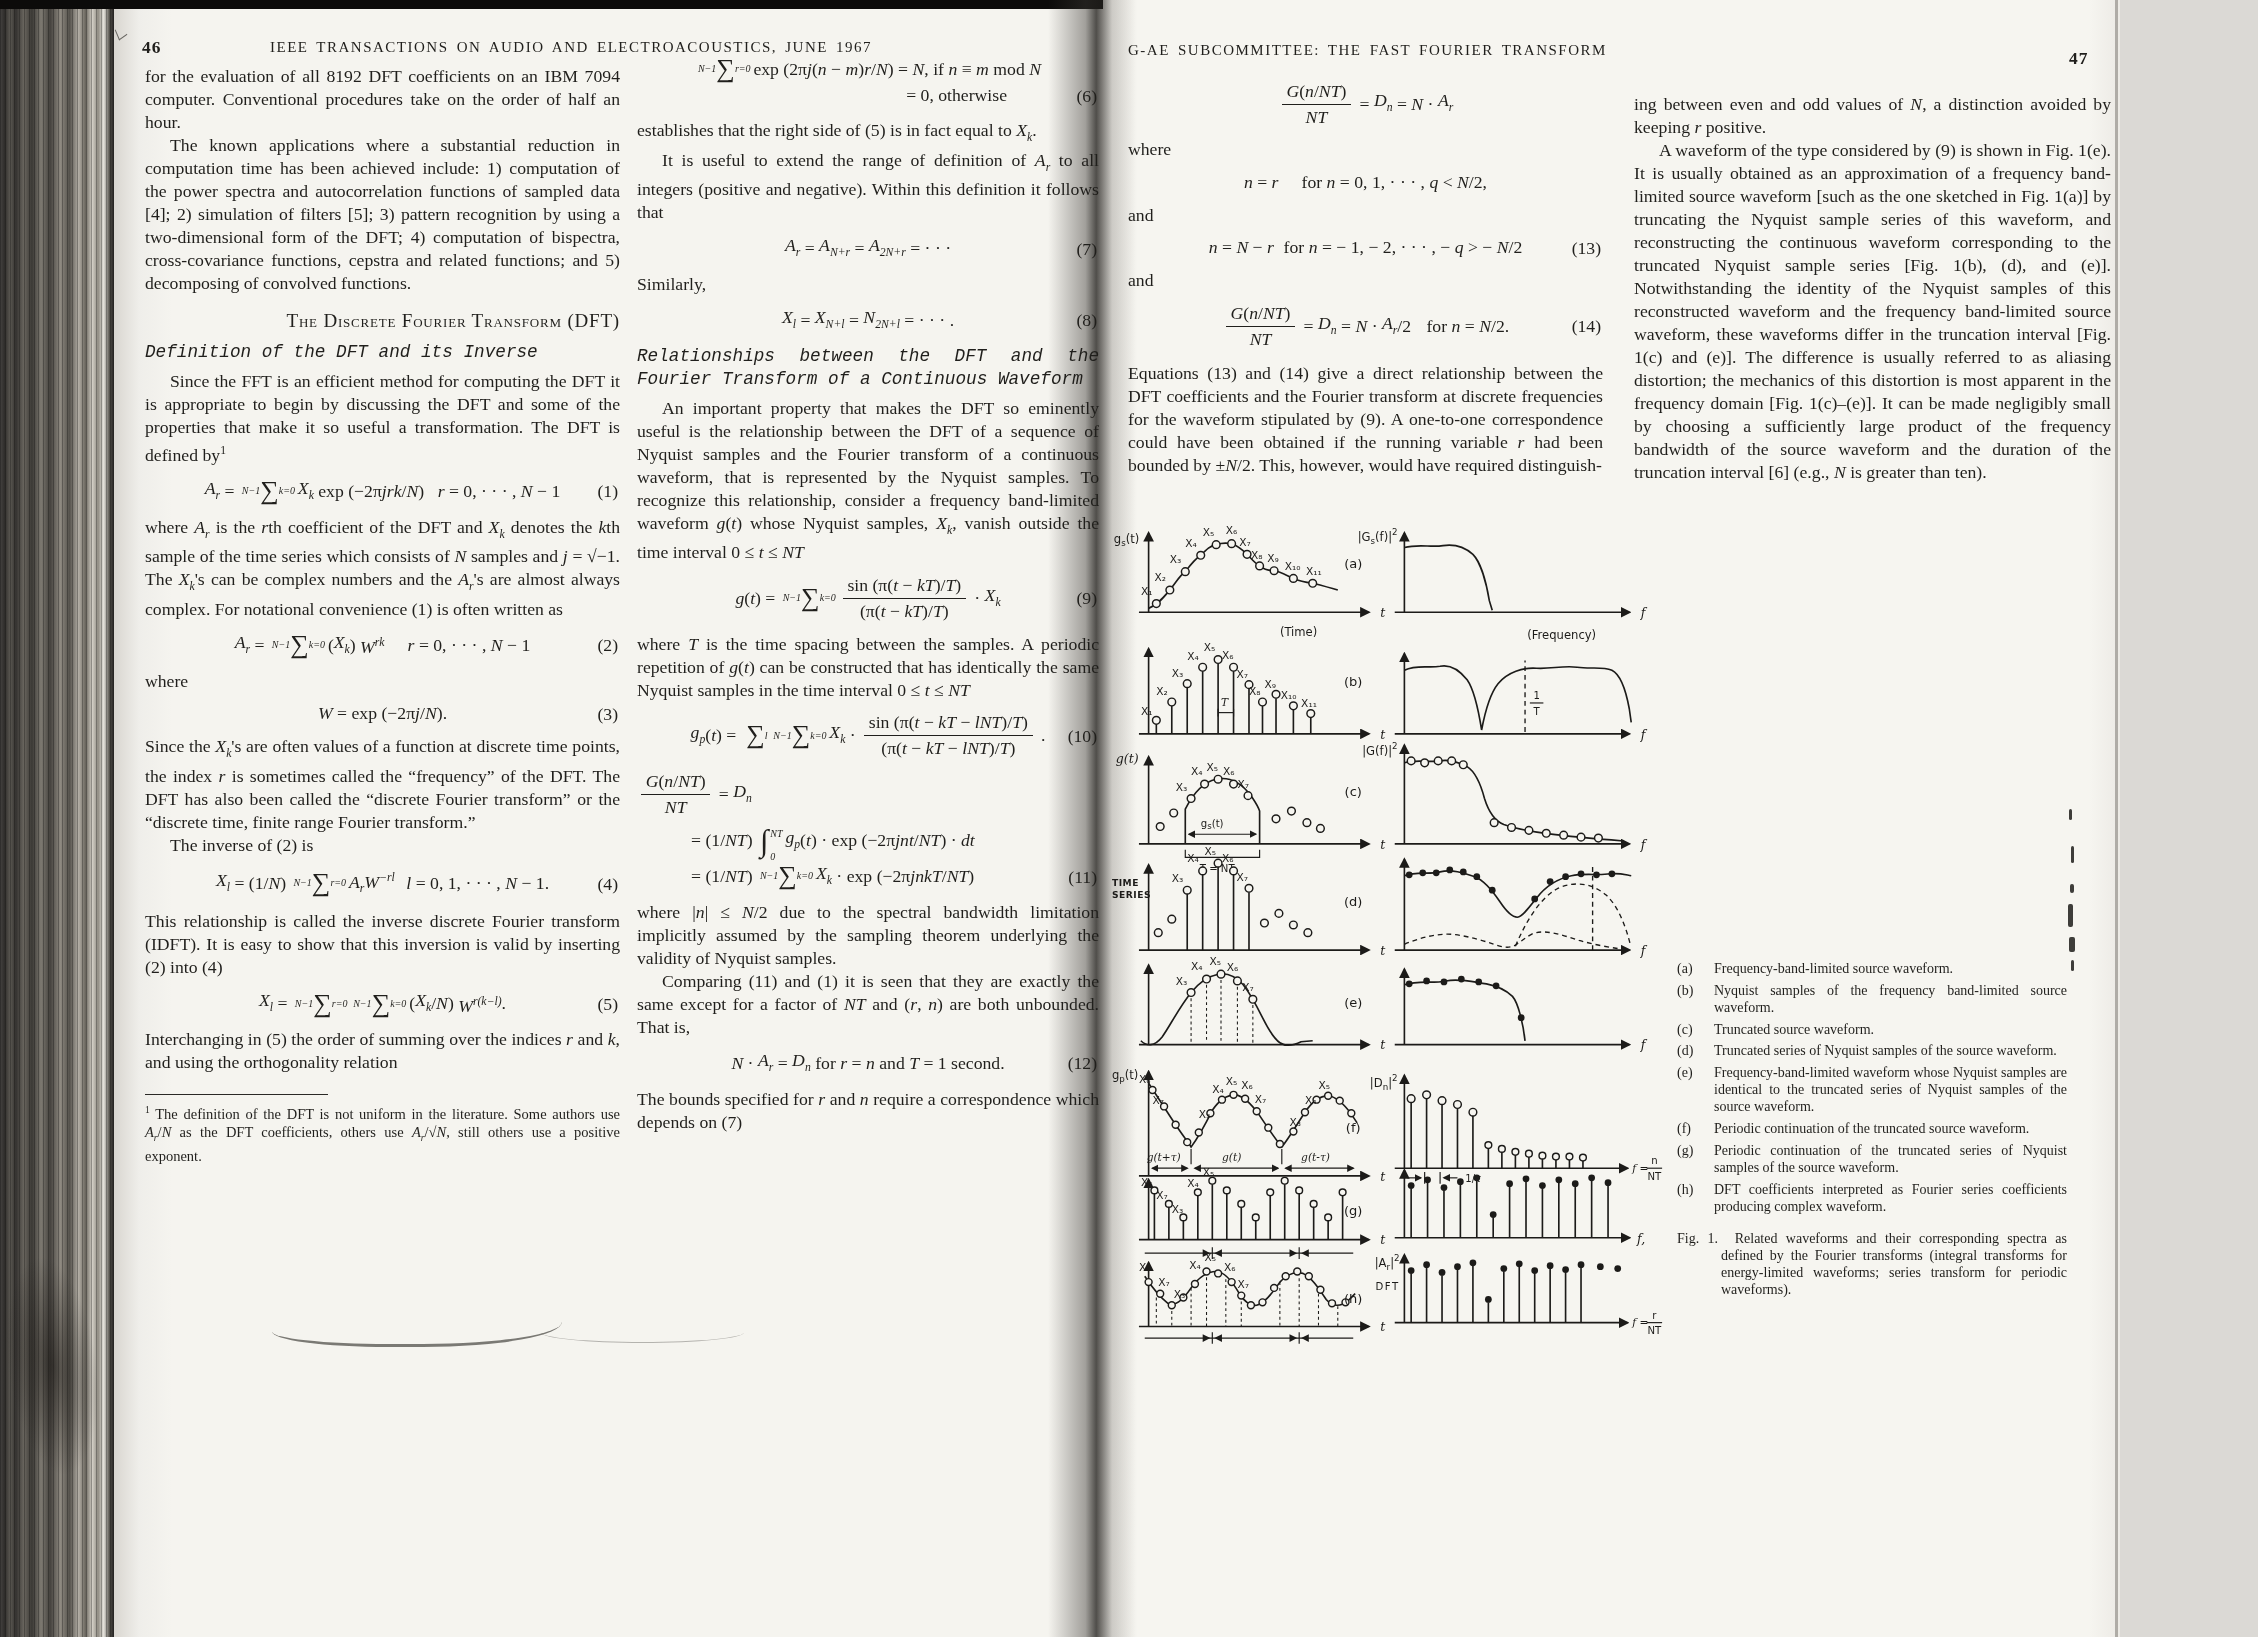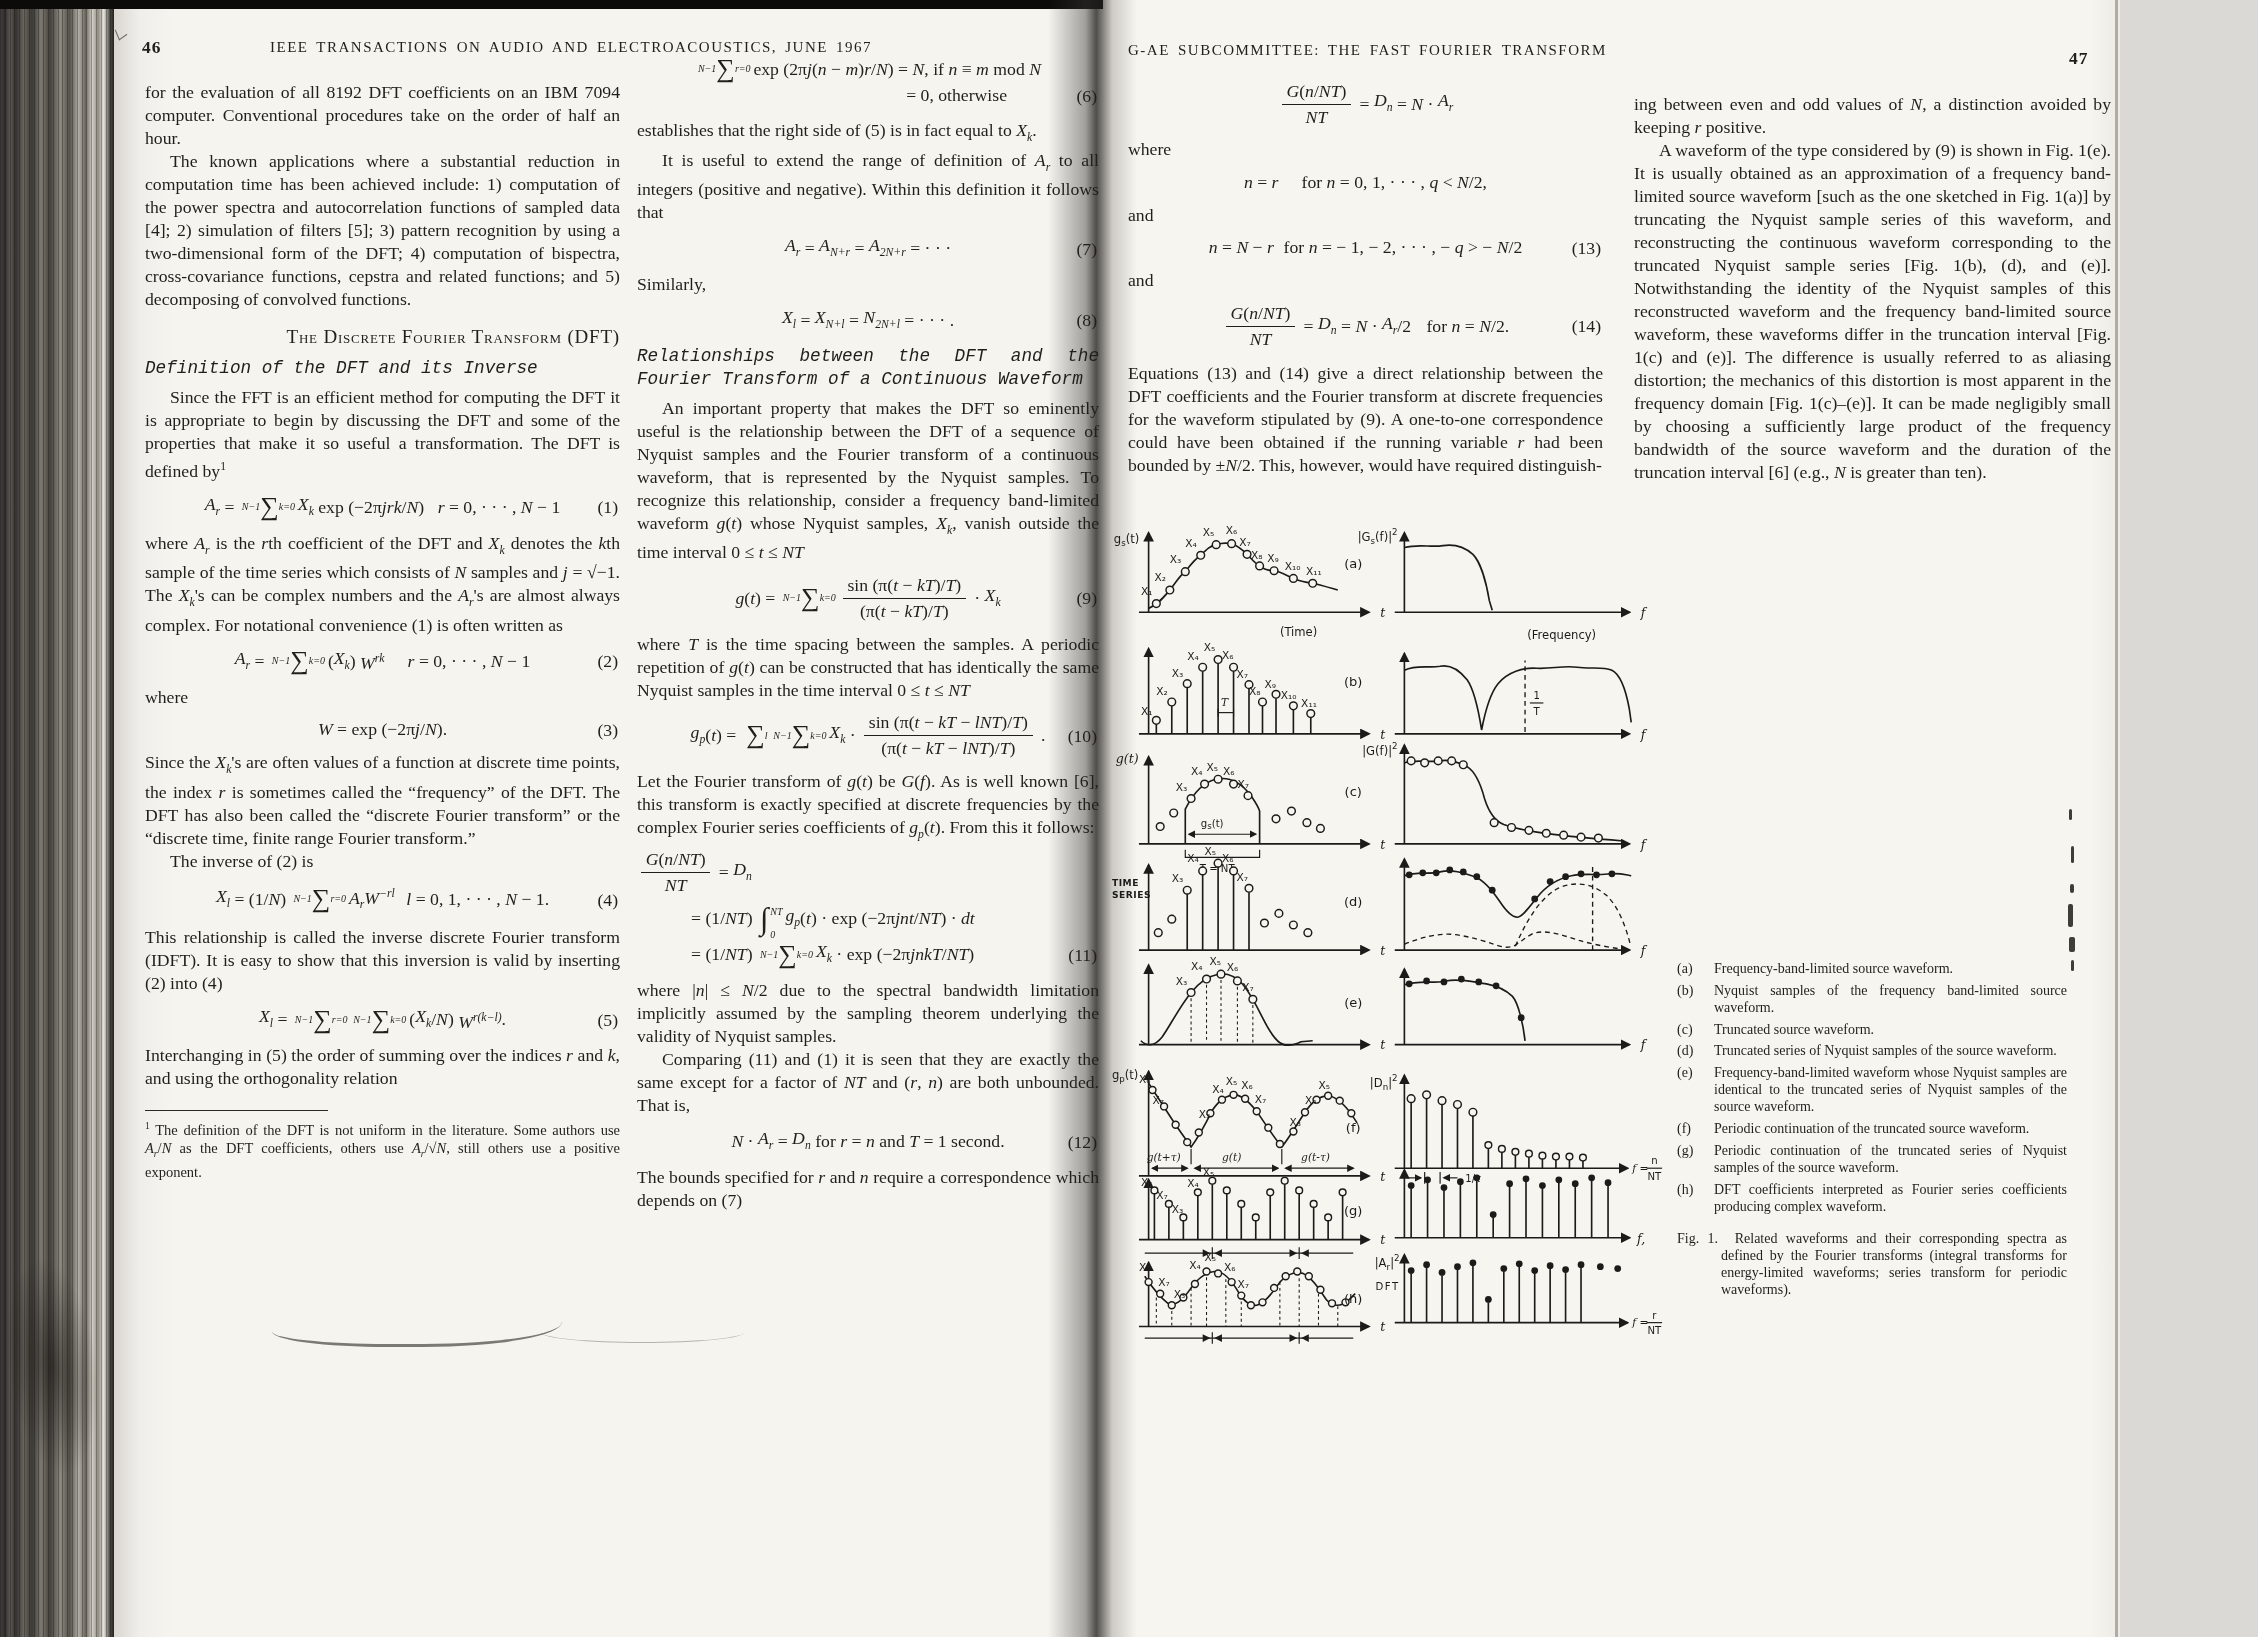--- a/index.html
+++ b/index.html
@@ -111,21 +111,21 @@
 <div class="abs edge-mark" style="left:2071px;top:960px;width:2.9px;height:10.6px"></div>
 <div class="abs curl"></div>
 <div class="abs curl2"></div>
 <div class="abs pencil"></div>
 
 <div class="abs pnum" style="left:142px;top:37px">46</div>
 <div class="abs runhead" style="left:270px;top:39px;width:743px;">IEEE TRANSACTIONS ON AUDIO AND ELECTROACOUSTICS, JUNE 1967</div>
 <div class="abs runhead" style="left:1128px;top:42px">G-AE SUBCOMMITTEE: THE FAST FOURIER TRANSFORM</div>
 <div class="abs pnum" style="left:2069px;top:48px">47</div>
 
-<div class="abs col" style="left:145px;top:81px;width:475px">
+<div class="abs col" style="left:145px;top:65px;width:475px">
   <p>for the evaluation of all 8192 DFT coefficients on an IBM 7094 computer. Conventional procedures take on the order of half an hour.</p>
   <p class="ind">The known applications where a substantial reduction in computation time has been achieved include: 1) computation of the power spectra and autocorrelation functions of sampled data [4]; 2) simulation of filters [5]; 3) pattern recognition by using a two-dimensional form of the DFT; 4) computation of bispectra, cross-covariance functions, cepstra and related functions; and 5) decomposing of convolved functions.</p>
   <div class="schead">The Discrete Fourier Transform (DFT)</div>
   <div class="ithead">Definition of the DFT and its Inverse</div>
   <p class="ind">Since the FFT is an efficient method for computing the DFT it is appropriate to begin by discussing the DFT and some of the properties that make it so useful a transformation. The DFT is defined by<sup>1</sup></p>
   <div class="eq">
       <span class="eqb">
         <span class="mi">A<sub>r</sub></span>
         <span class="mx"> = </span>
         <span class="sum"><span class="lim">N−1</span><span class="sig">∑</span><span class="lim">k=0</span></span>
@@ -292,21 +292,20 @@
         <span class="mx">) = </span>
         <span class="sum"><span class="lim"> </span><span class="sig">∑</span><span class="lim">l</span></span>
         <span class="sum"><span class="lim">N−1</span><span class="sig">∑</span><span class="lim">k=0</span></span>
         <span class="mi">X<sub>k</sub></span>
         <span class="mx"> · </span>
         <span class="frac"><span class="ft"><span class="mx">sin (π(</span><span class="mi">t</span><span class="mx"> − </span><span class="mi">kT</span><span class="mx"> − </span><span class="mi">lNT</span><span class="mx">)/</span><span class="mi">T</span><span class="mx">)</span></span><span class="fb"><span class="mx">(π(</span><span class="mi">t</span><span class="mx"> − </span><span class="mi">kT</span><span class="mx"> − </span><span class="mi">lNT</span><span class="mx">)/</span><span class="mi">T</span><span class="mx">)</span></span></span>
         <span class="mx"> .</span>
       </span>
       <span class="eqn">(10)</span>
     </div>
-  <p>Let the Fourier transform of <i>g</i>(<i>t</i>) be <i>G</i>(<i>f</i>). As is well known [6], this transform is exactly specified at discrete frequencies by the complex Fourier series coefficients of <i>g<sub>p</sub></i>(<i>t</i>). From this it follows:</p>
   <div class="eq tight lft">
       <span class="eqb">
         <span class="frac"><span class="ft"><span class="mi">G</span><span class="mx">(</span><span class="mi">n</span><span class="mx">/</span><span class="mi">NT</span><span class="mx">)</span></span><span class="fb"><span class="mi">NT</span></span></span>
         <span class="mx"> = </span>
         <span class="mi">D<sub>n</sub></span>
       </span>
     </div>
   <div class="eq tight lft" style="padding-left:54px">
       <span class="eqb">
         <span class="mx">= (1/</span>

